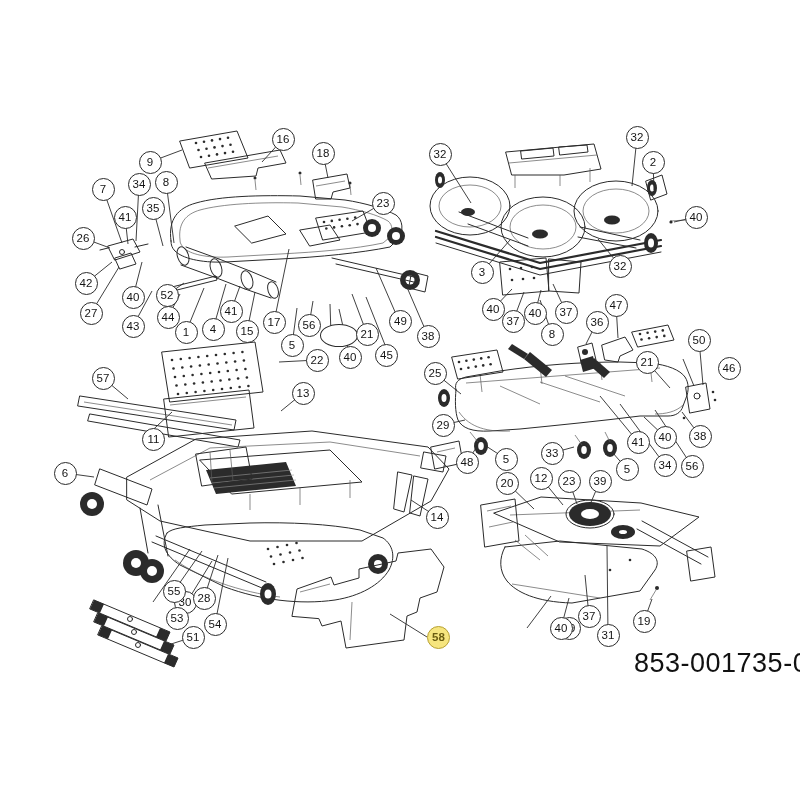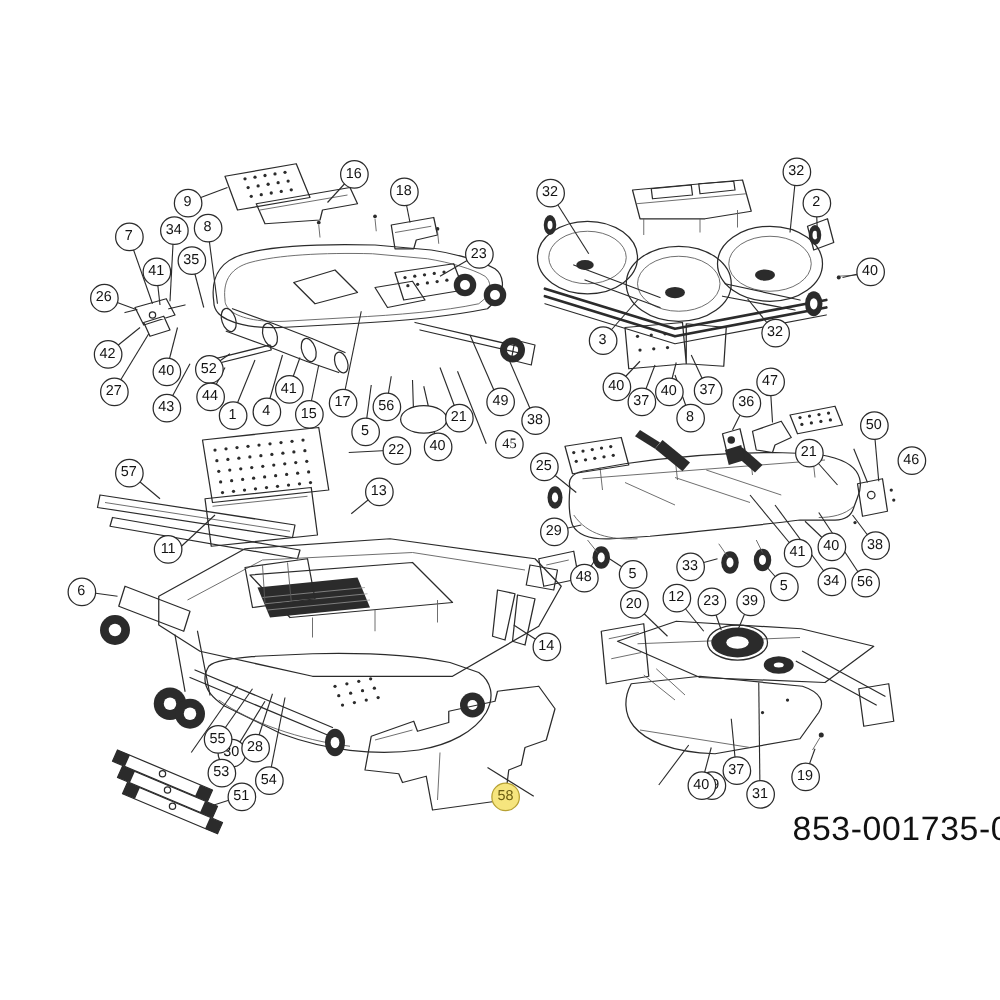--- a/index.html
+++ b/index.html
@@ -415,21 +415,21 @@
       <div class="callout" style="left: 219.5px; top: 299.5px;">41</div>
       <div class="callout" style="left: 235.5px; top: 319.5px;">15</div>
       <div class="callout" style="left: 262.5px; top: 310.5px;">17</div>
       <div class="callout" style="left: 280.5px; top: 333.5px;">5</div>
       <div class="callout" style="left: 297.5px; top: 313.5px;">56</div>
       <div class="callout" style="left: 319.5px; top: 323.5px; padding-left: 36px;">24</div>
       <div class="callout" style="left: 355.5px; top: 322.5px;">21</div>
       <div class="callout" style="left: 338.5px; top: 345.5px;">40</div>
       <div class="callout" style="left: 305.5px; top: 348.5px;">22</div>
       <div class="callout" style="left: 389px; top: 309.5px;">49</div>
-      <div class="callout" style="left: 396px; top: 343.5px; font-family: Liberation Serif, serif;">45</div>
+      <div class="callout" style="left: 375px; top: 343.5px;">45</div>
       <div class="callout" style="left: 416.5px; top: 324.5px;">38</div>
       <div class="callout" style="left: 291.5px; top: 381.5px;">13</div>
       <div class="callout" style="left: 428.5px; top: 142.5px;">32</div>
       <div class="callout" style="left: 625.5px; top: 125.5px;">32</div>
       <div class="callout" style="left: 641.5px; top: 150.5px;">2</div>
       <div class="callout" style="left: 684.5px; top: 205.5px;">40</div>
       <div class="callout" style="left: 608.5px; top: 254.5px;">32</div>
       <div class="callout" style="left: 470.5px; top: 260.5px;">3</div>
       <div class="callout" style="left: 481.5px; top: 297.5px;">40</div>
       <div class="callout" style="left: 501.5px; top: 309.5px;">37</div>
@@ -446,30 +446,30 @@
       <div class="callout" style="left: 615.5px; top: 457.5px;">5</div>
       <div class="callout" style="left: 626.5px; top: 430.5px;">41</div>
       <div class="callout" style="left: 653.5px; top: 425.5px;">40</div>
       <div class="callout" style="left: 653.5px; top: 453.5px;">34</div>
       <div class="callout" style="left: 680.5px; top: 454.5px;">56</div>
       <div class="callout" style="left: 688.5px; top: 424.5px;">38</div>
       <div class="callout" style="left: 635.5px; top: 350.5px;">21</div>
       <div class="callout" style="left: 671.5px; top: 357px; margin-left: 46px;">46</div>
       <div class="callout" style="left: 687.5px; top: 328.5px;">50</div>
       <div class="callout" style="left: 91.5px; top: 366.5px;">57</div>
-      <div class="callout" style="left: 123px; top: 427.5px;">11</div>
+      <div class="callout" style="left: 142px; top: 427.5px;">11</div>
       <div class="callout" style="left: 53.5px; top: 461.5px;">6</div>
       <div class="callout" style="left: 141.5px; top: 590.5px; margin-left: 32px;">30</div>
       <div class="callout" style="left: 162.5px; top: 579.5px;">55</div>
       <div class="callout" style="left: 192.5px; top: 586.5px;">28</div>
       <div class="callout" style="left: 165.5px; top: 606.5px;">53</div>
       <div class="callout" style="left: 203.5px; top: 612.5px;">54</div>
       <div class="callout" style="left: 181.5px; top: 625.5px;">51</div>
       <div class="callout" style="left: 425.5px; top: 505.5px;">14</div>
-      <div class="callout hl" style="left: 393px; top: 625.5px;">58</div>
+      <div class="callout hl" style="left: 427px; top: 625.5px; font-weight: bold;">58</div>
       <div class="callout" style="left: 495.5px; top: 471.5px;">20</div>
       <div class="callout" style="left: 529.5px; top: 466.5px;">12</div>
       <div class="callout" style="left: 557.5px; top: 469.5px;">23</div>
       <div class="callout" style="left: 588.5px; top: 469.5px;">39</div>
       <div class="callout" style="left: 515.5px; top: 616.5px; margin-left: 42px;">59</div>
       <div class="callout" style="left: 549.5px; top: 616.5px;">40</div>
       <div class="callout" style="left: 577.5px; top: 604.5px;">37</div>
       <div class="callout" style="left: 596.5px; top: 623.5px;">31</div>
       <div class="callout" style="left: 632.5px; top: 609.5px;">19</div>
     </div>

